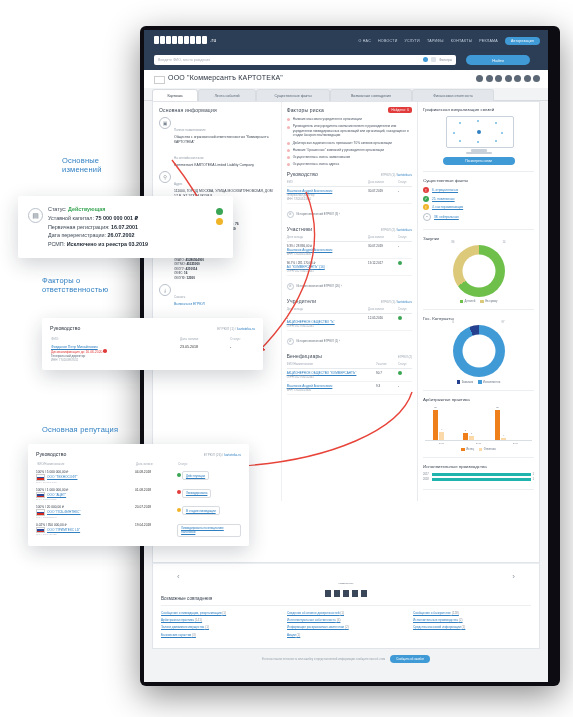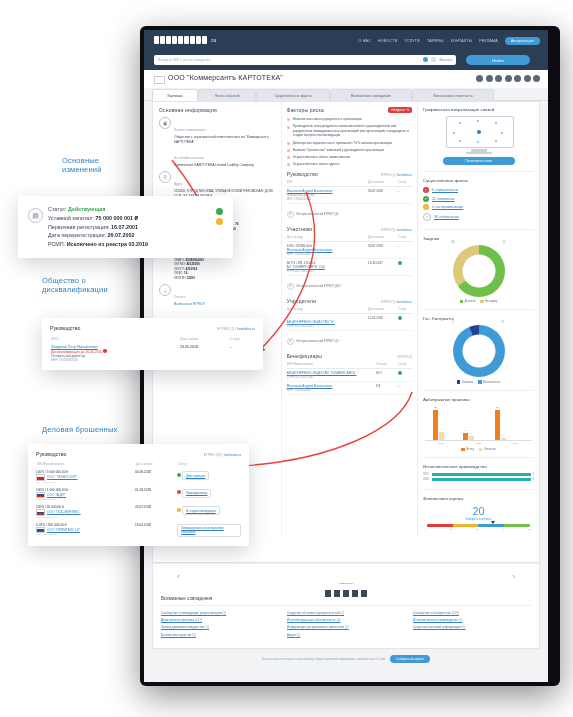--- a/index.html
+++ b/index.html
@@ -601,37 +601,20 @@
               <span class="t"></span>
               <span class="v">1</span>
             </div>
             <div class="hbar">
               <span class="y">2018</span>
               <span class="t"></span>
               <span class="v">1</span>
             </div>
           </div>
 
-          <div>
-            <div class="w-title">Финансовая оценка</div>
-            <div class="score">
-              <div class="num">20</div>
-              <div class="cap">Умеренный риск</div>
-              <div class="scale">
-                  <span class="mk"></span>
-                </div>
-              <div class="scale-n">
-                <span>0</span>
-                <span>25</span>
-                <span>50</span>
-                <span>75</span>
-                <span>100</span>
-              </div>
-            </div>
-          </div>
 
         </div>
       </div>
     </div>
 
     <div class="carousel">
       <span class="arr" style="left:24px">‹</span>
       <span class="arr" style="right:24px">›</span>
       <span class="cimg">
         <span class="ttl">Коммерсантъ</span>
@@ -710,22 +693,22 @@
     <div class="row">
       <span>Дата перерегистрации:</span>
       <b>26.07.2002</b></div>
     <div class="row">
       <span>РСМП:</span>
       <b>Исключено из реестра 03.2019</b></div>
   </div>
 </div>
 
 <div class="co-head" style="left:42px;top:276px;">
-  <span>Общество о</span><br>
-  <span>дисквалификации</span>
+  <span>Факторы о</span><br>
+  <span>ответственностью</span>
 </div>
 <div class="callout" id="co2">
   <div class="hd">
     <span class="t">Руководство</span>
     <span class="s"><span>ЕГРЮЛ (1) /</span>
       <a>kartoteka.ru</a></span>
   </div>
   <table>
     <tbody>
         <tr>
@@ -743,21 +726,21 @@
         <div class="pos">Генеральный директор</div>
         <div class="sub">ИНН: 770200967631</div>
       </td>
       <td>23.05.2018</td>
       <td>-</td>
     </tr>
   </tbody>
     </table>
 </div>
 
-<div class="co-head" style="left:42px;top:425px;">Деловая брошенных</div>
+<div class="co-head" style="left:42px;top:425px;">Основная репутация</div>
 <div class="callout" id="co3">
   <div class="hd">
     <span class="t">Руководство</span>
     <span class="s"><span>ЕГРЮЛ (26) /</span>
       <a>kartoteka.ru</a></span>
   </div>
   <table>
     <tbody>
         <tr>
       <th>ФИО/Наименование</th>

